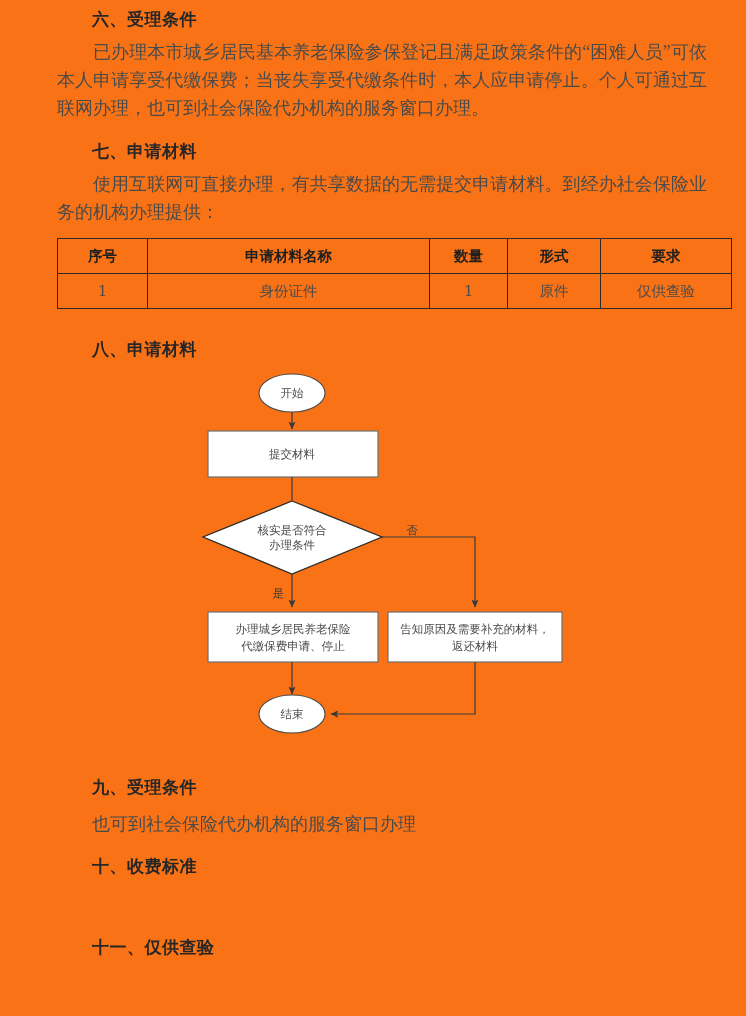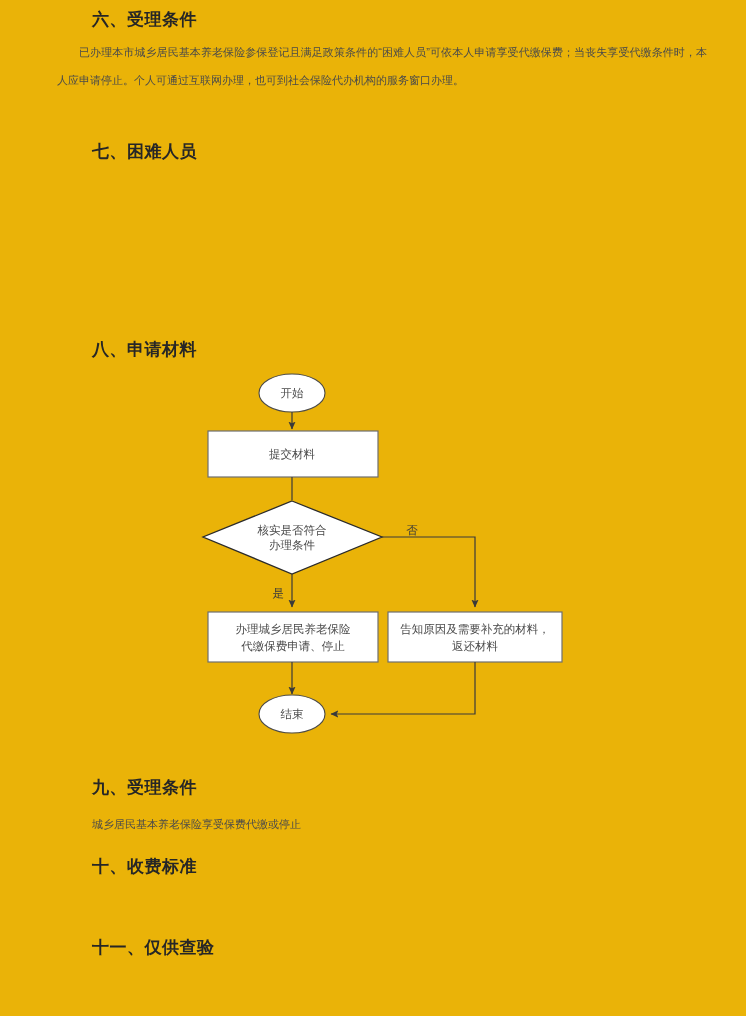--- a/index.html
+++ b/index.html
@@ -4,21 +4,21 @@
 <style>
   html, body {
     margin: 0;
     padding: 0;
     background: #ffffff;
   }
   .page {
     position: relative;
     width: 746px;
     height: 1016px;
-    background: #eab308;
+    background: #f97316;
     font-family: "DejaVu Serif", "Liberation Serif", serif;
     color: #3a3a3a;
     overflow: hidden;
   }
 
   
   .heading {
     position: absolute;
     left: 92px;
     font-family: "DejaVu Sans", "Liberation Sans", sans-serif;
@@ -27,22 +27,22 @@
     color: #262626;
     letter-spacing: 0.5px;
     white-space: nowrap;
   }
 
   
   .para {
     position: absolute;
     left: 57px;
     width: 650px;
-    font-family: Liberation Sans, sans-serif;
-    font-size: 11px;
+    font-family: Liberation Serif, serif;
+    font-size: 18px;
     line-height: 28px;
     color: #4a4a4a;
     text-align: justify;
     text-justify: inter-character;
   }
   .para.indent { text-indent: 2em; }
   .para.plain { left: 92px; width: 610px; }
 
   
   .mat-table {
@@ -97,22 +97,43 @@
   }
 </style>
 </head>
 <body>
 
 <div class="page">
 
   <div class="heading" style="top:8px;">六、受理条件</div>
   <div class="para indent" style="top:38px;">已办理本市城乡居民基本养老保险参保登记且满足政策条件的“困难人员”可依本人申请享受代缴保费；当丧失享受代缴条件时，本人应申请停止。个人可通过互联网办理，也可到社会保险代办机构的服务窗口办理。</div>
 
-  <div class="heading" style="top:140px;">七、困难人员</div>
+  <div class="heading" style="top:140px;">七、申请材料</div>
+  <div class="para indent" style="top:170px;">使用互联网可直接办理，有共享数据的无需提交申请材料。到经办社会保险业务的机构办理提供：</div>
 
+  <table class="mat-table">
+    <thead>
+      <tr>
+        <th class="col-seq">序号</th>
+        <th class="col-name">申请材料名称</th>
+        <th class="col-qty">数量</th>
+        <th class="col-form">形式</th>
+        <th class="col-req">要求</th>
+      </tr>
+    </thead>
+    <tbody>
+      <tr>
+        <td class="col-seq">1</td>
+        <td class="col-name">身份证件</td>
+        <td class="col-qty">1</td>
+        <td class="col-form">原件</td>
+        <td class="col-req">仅供查验</td>
+      </tr>
+    </tbody>
+  </table>
 
   <div class="heading" style="top:338px;">八、申请材料</div>
 
   <div class="flow">
     <svg width="746" height="400" viewBox="0 0 746 400" xmlns="http://www.w3.org/2000/svg">
       <defs>
         <marker id="arrowGray" markerWidth="9" markerHeight="9" refX="6.2" refY="3.2" orient="auto" markerUnits="strokeWidth">
           <path d="M0,0.2 L6.6,3.2 L0,6.2 L1.5,3.2 z" fill="#3a3a3a"></path>
         </marker>
       </defs>
@@ -160,19 +181,19 @@
       <polyline points="475,308 475,360 331,360" fill="none" stroke="#3a3a3a" stroke-width="1.2" marker-end="url(#arrowGray)"></polyline>
 
       <g>
         <ellipse cx="292" cy="360" rx="33" ry="19" fill="#ffffff" stroke="#4a4a4a" stroke-width="1.1"></ellipse>
         <text class="node-text" x="292" y="364" text-anchor="middle">结束</text>
       </g>
     </svg>
   </div>
 
   <div class="heading" style="top:776px;">九、受理条件</div>
-  <div class="para plain" style="top:810px;">城乡居民基本养老保险享受保费代缴或停止</div>
+  <div class="para plain" style="top:810px;">也可到社会保险代办机构的服务窗口办理</div>
 
   <div class="heading" style="top:855px;">十、收费标准</div>
 
   <div class="heading" style="top:936px;">十一、仅供查验</div>
 
 </div>
 
 </body></html>

